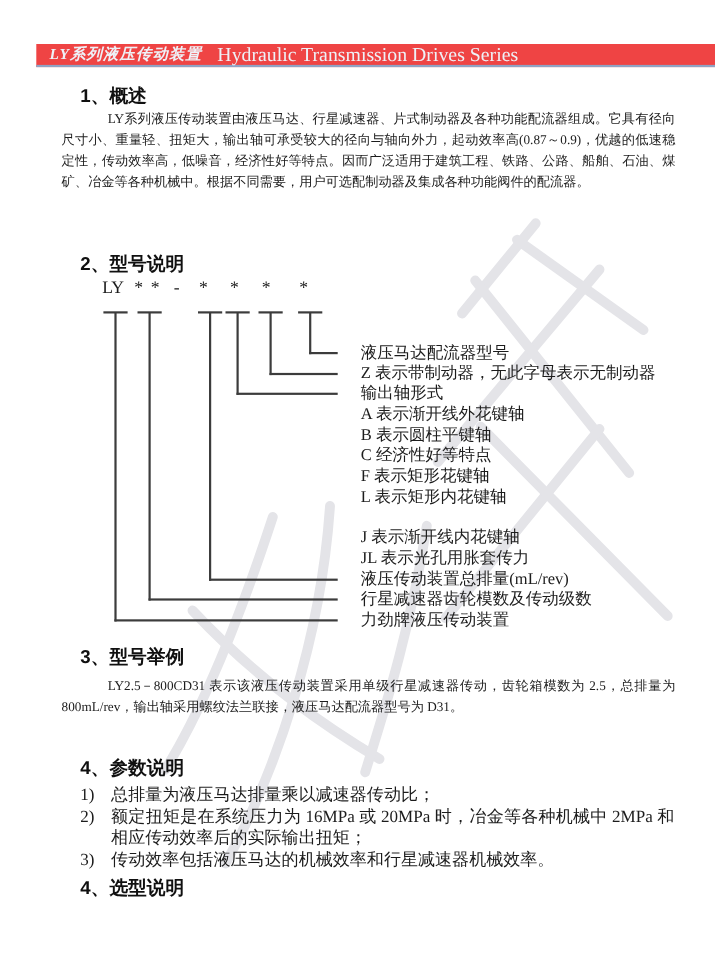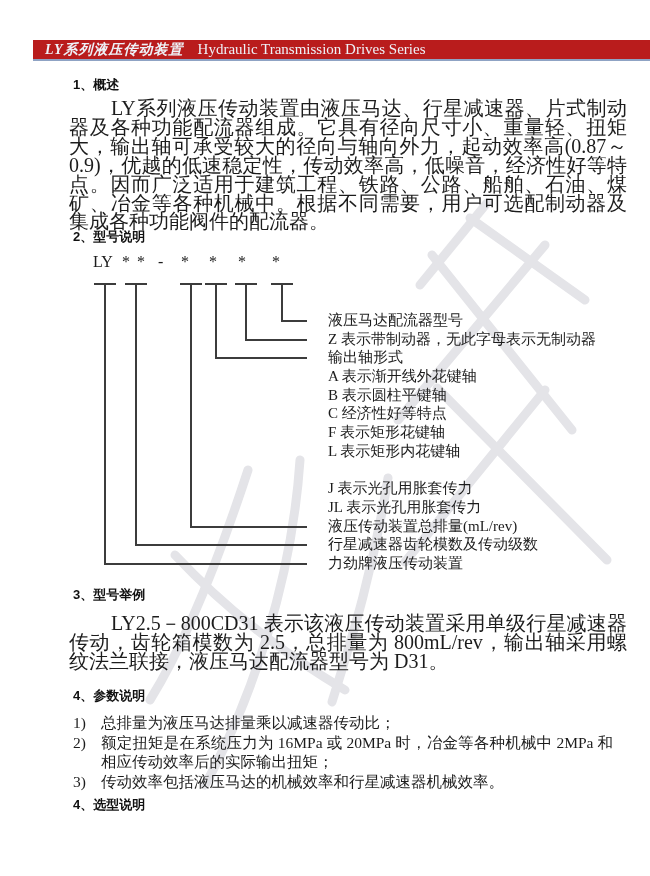--- a/index.html
+++ b/index.html
@@ -3,34 +3,34 @@
 <meta charset="utf-8">
 <style>
   html,body{margin:0;padding:0;}
   body{
     width:650px;height:876px;position:relative;background:#ffffff;overflow:hidden;
     font-family:"Liberation Serif", serif;color:#1c1c1c;
   }
   #watermark{position:absolute;left:0;top:0;z-index:0;}
   .hdr{
     position:absolute;left:33px;top:40px;width:617px;height:21px;box-sizing:border-box;
-    background:#b91c1c;color:#eef1f7;display:flex;align-items:center;gap:14px;
+    background:#ef4444;color:#eef1f7;display:flex;align-items:center;gap:14px;
     padding-left:12px;border-bottom:2px solid #8fa3c4;z-index:1;
   }
   .hdr .zh{font-style:italic;font-weight:bold;font-size:14px;letter-spacing:1px;white-space:nowrap;}
-  .hdr .en{font-size:15px;white-space:nowrap;text-align:center;}
+  .hdr .en{font-size:18px;white-space:nowrap;text-align:center;}
   .h{
     position:absolute;left:73px;z-index:1;
-    font-family:"Liberation Sans", sans-serif;font-weight:bold;font-size:13px;color:#101010;
+    font-family:"Liberation Sans", sans-serif;font-weight:bold;font-size:17px;color:#101010;
     white-space:nowrap;
   }
   #h1{top:76px}#h2{top:228px}#h3{top:586px}#h4{top:687px}#h5{top:796px}
   .para{
-    position:absolute;left:69px;width:558px;z-index:1;
-    font-size:20px;line-height:18.9px;text-align:justify;text-indent:42px;
+    position:absolute;left:56px;width:558px;z-index:1;
+    font-size:12px;line-height:18.9px;text-align:justify;text-indent:42px;
   }
   #p1{top:99px}#p3{top:614px}
   #diagram{position:absolute;left:0;top:253px;width:646px;height:340px;z-index:1;text-align:right;}
   .tok{position:absolute;top:0;font-size:16px;color:#1c1c1c;font-family:"Liberation Serif", serif;}
   .t0{left:93px}.t1{left:122px}.t2{left:137px}.t3{left:158px}
   .t4{left:181px}.t5{left:209px}.t6{left:238px}.t7{left:272px}
   .tbar{position:absolute;top:30px;height:2px;width:22px;background:#3c3c3c;}
   .b1{left:94px}.b2{left:125px}.b3{left:180px}.b4{left:205px}.b5{left:235px}.b6{left:271px}
   .vline{position:absolute;top:31px;width:2px;background:#3c3c3c;}
   .v1{left:104px;height:281px}.v2{left:135px;height:262px}.v3{left:190px;height:244px}
@@ -111,21 +111,21 @@
   <div class="conn c13"></div>
 
   <div class="dlabel r0">液压马达配流器型号</div>
   <div class="dlabel r1">Z 表示带制动器，无此字母表示无制动器</div>
   <div class="dlabel r2">输出轴形式</div>
   <div class="dlabel r3">A 表示渐开线外花键轴</div>
   <div class="dlabel r4">B 表示圆柱平键轴</div>
   <div class="dlabel r5">C 经济性好等特点</div>
   <div class="dlabel r6">F 表示矩形花键轴</div>
   <div class="dlabel r7">L 表示矩形内花键轴</div>
-  <div class="dlabel r9">J 表示光孔用胀套传力</div>
+  <div class="dlabel r9">J 表示渐开线内花键轴</div>
   <div class="dlabel r10">JL 表示光孔用胀套传力</div>
   <div class="dlabel r11">液压传动装置总排量(mL/rev)</div>
   <div class="dlabel r13">力劲牌液压传动装置</div>
   <div class="dlabel r12">行星减速器齿轮模数及传动级数</div>
 </div>
 
 <div class="h" id="h3">3、型号举例</div>
 <div class="para" id="p3">LY2.5－800CD31 表示该液压传动装置采用单级行星减速器传动，齿轮箱模数为 2.5，总排量为 800mL/rev，输出轴采用螺纹法兰联接，液压马达配流器型号为 D31。</div>
 
 <div class="h" id="h4">4、参数说明</div>

